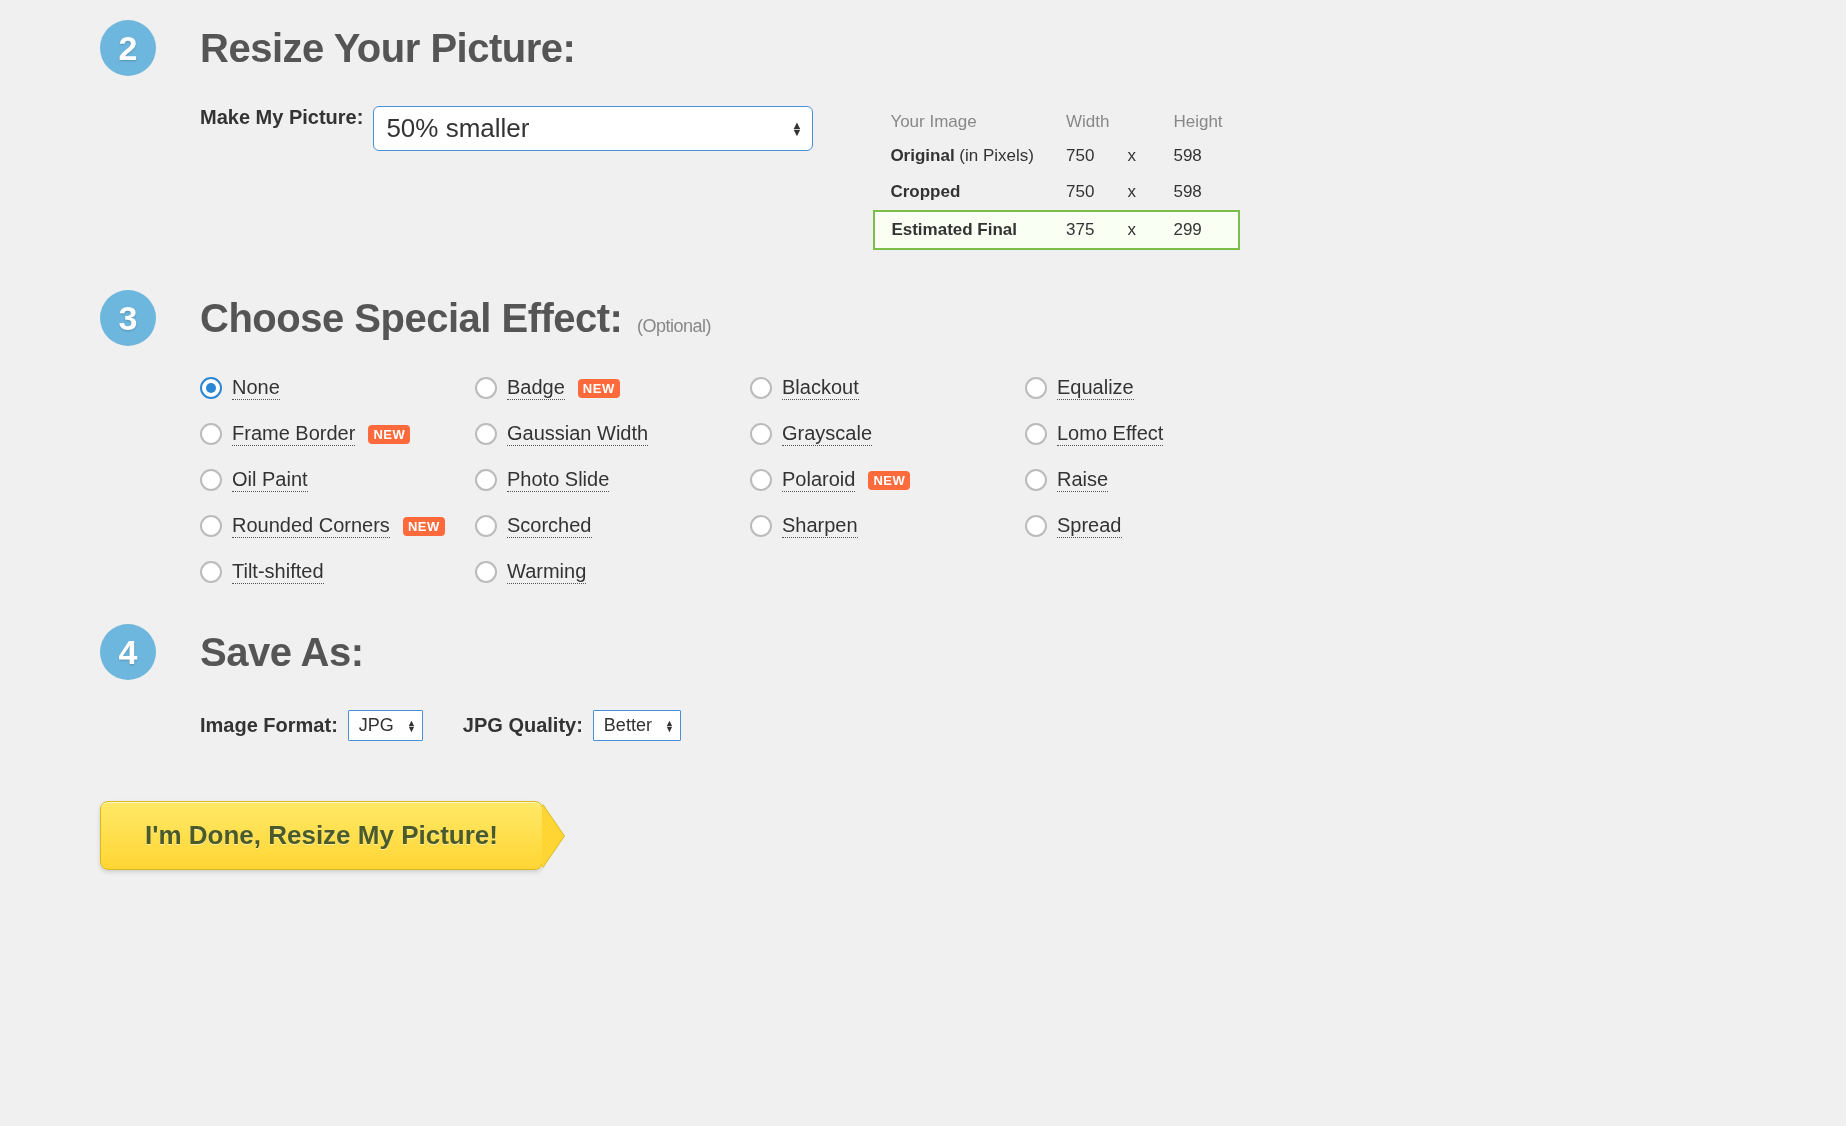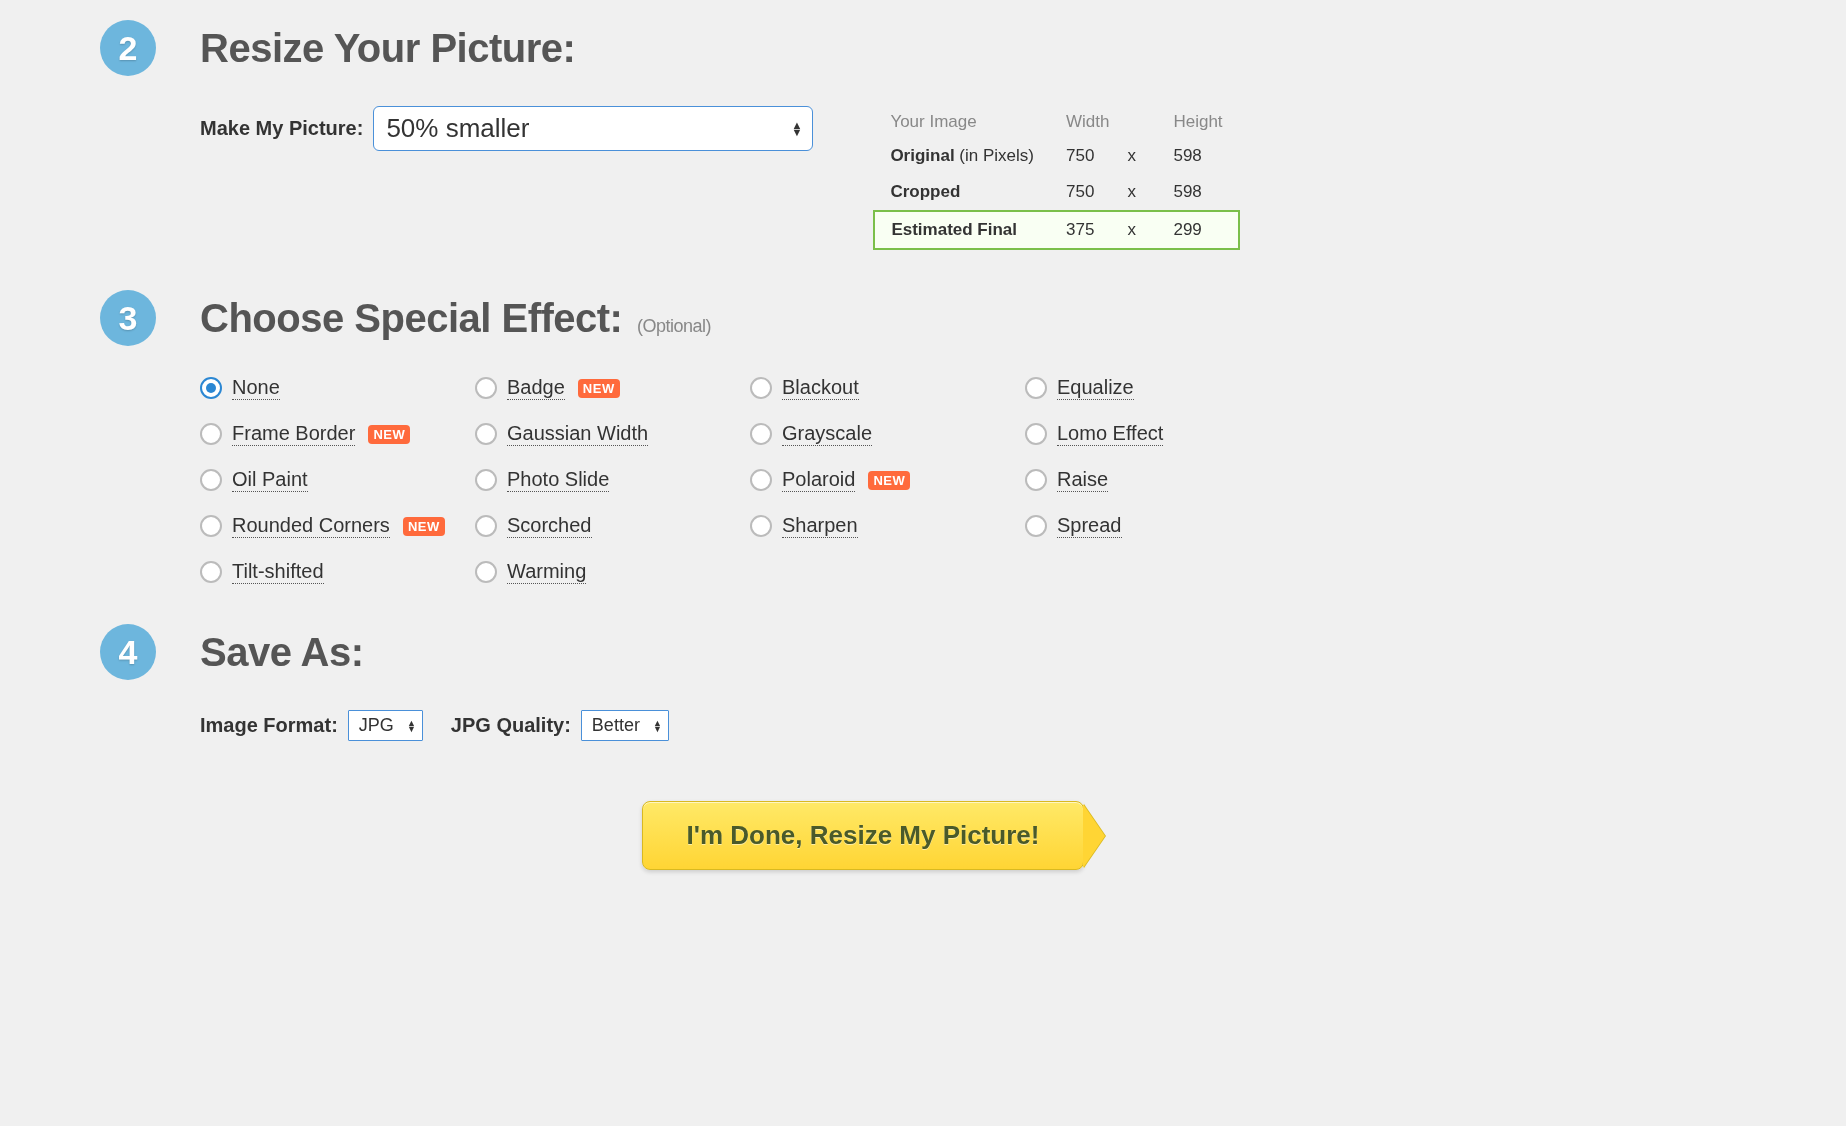--- a/index.html
+++ b/index.html
@@ -44,21 +44,21 @@
   .content { padding-left: 100px; }
 
   
   .resize-row {
     display: flex;
     align-items: flex-start;
     gap: 60px;
   }
   .resize-left {
     display: flex;
-    align-items: center;
+    align-items: flex-start;
     gap: 10px;
   }
   .resize-label {
     font-size: 20px;
     font-weight: 700;
     color: #333;
   }
   .big-select {
     position: relative;
     border: 1px solid #4a90d9;
@@ -151,21 +151,21 @@
     padding: 2px 5px;
     margin-left: 3px;
     vertical-align: middle;
     letter-spacing: 0.5px;
   }
 
   
   .save-row {
     display: flex;
     align-items: flex-end;
-    gap: 28px;
+    gap: 40px;
     flex-wrap: wrap;
     font-size: 20px;
   }
   .save-row .label { font-weight: 700; }
   .small-select {
     position: relative;
     border: 1px solid #4a90d9;
     border-radius: 1px;
     background: #fff;
     padding: 4px 28px 4px 10px;
@@ -188,21 +188,21 @@
   .max-filesize-input {
     width: 60px;
     padding: 4px;
     font-size: 16px;
     border: 1px solid #aaa;
   }
 
   
   .submit-wrap {
     display: flex;
-    justify-content: center;
+    justify-content: flex-start;
     margin-top: 60px;
     padding-right: 120px;
   }
   .submit-btn {
     position: relative;
     background: linear-gradient(to bottom, #ffe967, #ffd534);
     border: 1px solid #d9b920;
     border-radius: 8px;
     color: #4a5a2a;
     font-size: 26px;

